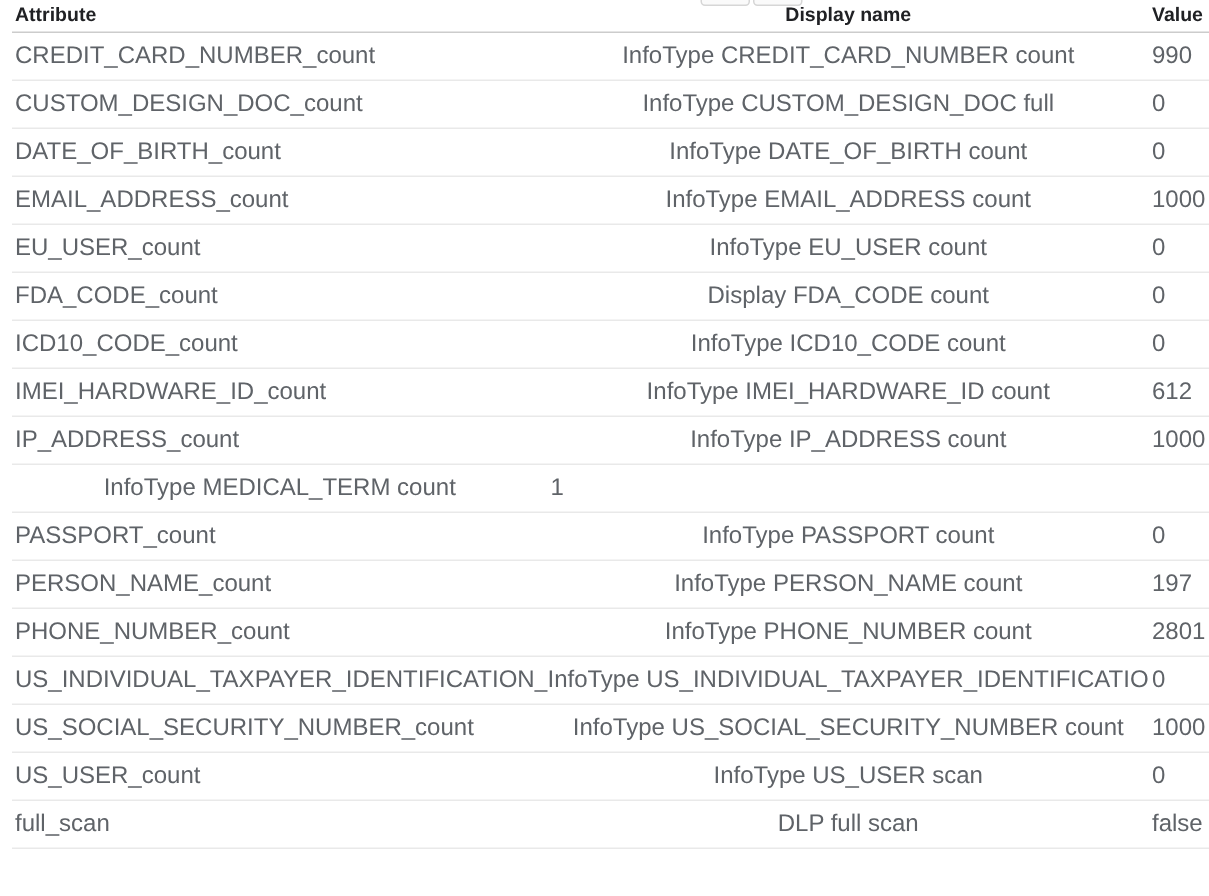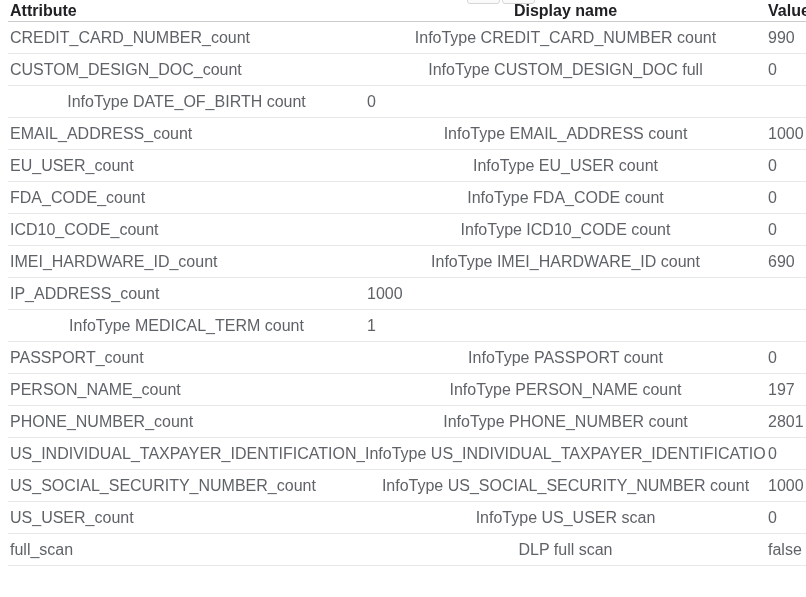--- a/index.html
+++ b/index.html
@@ -35,21 +35,21 @@
     align-items: center;
     border-bottom: 1px solid #e9e9e9;
     white-space: nowrap;
   }
   .t-row > div { overflow: hidden; }
 
   .t-header {
     height: 22px;
     border-bottom: 1px solid #cccccc;
     align-items: start;
-    font-size: 16px;
+    font-size: 13px;
     font-weight: 700;
     color: #202124;
     padding-top: 2px;
   }
 
   .t-body .t-row {
     height: 32px;
     font-size: 16px;
     color: #5f6368;
   }
@@ -79,56 +79,58 @@
     <div class="cell-value">990</div>
   </div>
 
   <div class="t-row">
     <div class="cell-attr">CUSTOM_DESIGN_DOC_count</div>
     <div class="cell-display">InfoType CUSTOM_DESIGN_DOC full</div>
     <div class="cell-value">0</div>
   </div>
 
   <div class="t-row">
+    <div class="cell-attr">DATE_OF_BIRTH_count</div>
     <div class="cell-display">InfoType DATE_OF_BIRTH count</div>
     <div class="cell-value">0</div>
   </div>
 
   <div class="t-row">
     <div class="cell-attr">EMAIL_ADDRESS_count</div>
     <div class="cell-display">InfoType EMAIL_ADDRESS count</div>
     <div class="cell-value">1000</div>
   </div>
 
   <div class="t-row">
     <div class="cell-attr">EU_USER_count</div>
     <div class="cell-display">InfoType EU_USER count</div>
     <div class="cell-value">0</div>
   </div>
 
   <div class="t-row">
     <div class="cell-attr">FDA_CODE_count</div>
-    <div class="cell-display">InfoType FDA_CODE count</div>
+    <div class="cell-display">Display FDA_CODE count</div>
     <div class="cell-value">0</div>
   </div>
 
   <div class="t-row">
     <div class="cell-attr">ICD10_CODE_count</div>
     <div class="cell-display">InfoType ICD10_CODE count</div>
     <div class="cell-value">0</div>
   </div>
 
   <div class="t-row">
     <div class="cell-attr">IMEI_HARDWARE_ID_count</div>
     <div class="cell-display">InfoType IMEI_HARDWARE_ID count</div>
-    <div class="cell-value">690</div>
+    <div class="cell-value">612</div>
   </div>
 
   <div class="t-row">
     <div class="cell-attr">IP_ADDRESS_count</div>
+    <div class="cell-display">InfoType IP_ADDRESS count</div>
     <div class="cell-value">1000</div>
   </div>
 
   <div class="t-row">
     <div class="cell-display">InfoType MEDICAL_TERM count</div>
     <div class="cell-value">1</div>
   </div>
 
   <div class="t-row">
     <div class="cell-attr">PASSPORT_count</div>

